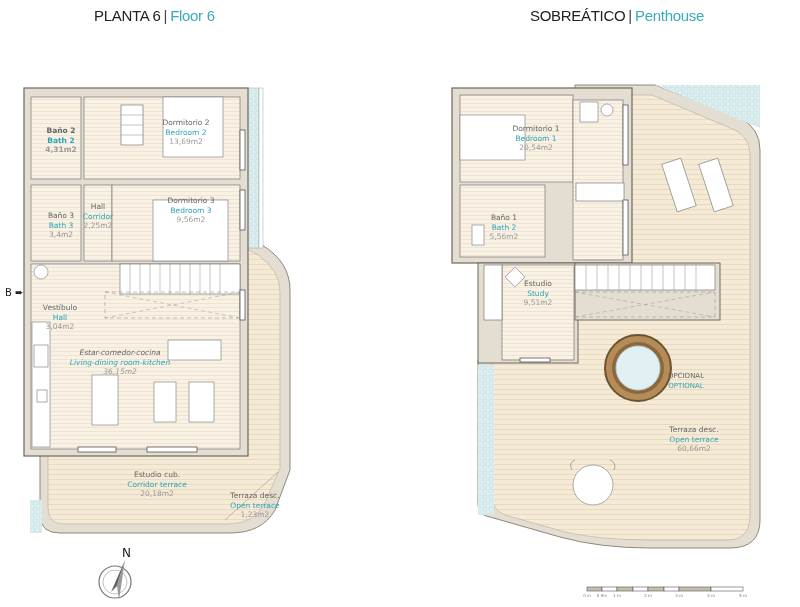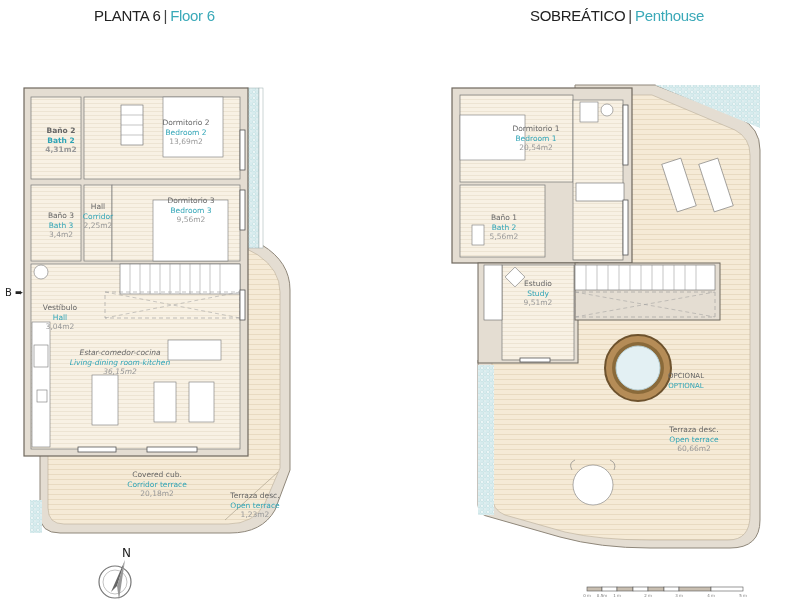--- a/index.html
+++ b/index.html
@@ -217,21 +217,21 @@
   <span class="es">Vestíbulo</span>
     <span class="en">Hall</span>
     <span class="area">3,04m2</span>
 </div>
 <div class="lbl" style="left:120px;top:348px;font-style:italic;">
   <span class="es">Estar-comedor-cocina</span>
     <span class="en">Living-dining room-kitchen</span>
     <span class="area">36,15m2</span>
 </div>
 <div class="lbl" style="left:157px;top:470px;">
-  <span class="es">Covered cub.</span>
+  <span class="es">Estudio cub.</span>
     <span class="en">Corridor terrace</span>
     <span class="area">20,18m2</span>
 </div>
 <div class="lbl" style="left:255px;top:491px;">
   <span class="es">Terraza desc.</span>
     <span class="en">Open terrace</span>
     <span class="area">1,23m2</span>
 </div>
 <div class="entry">B ➨</div>
 

